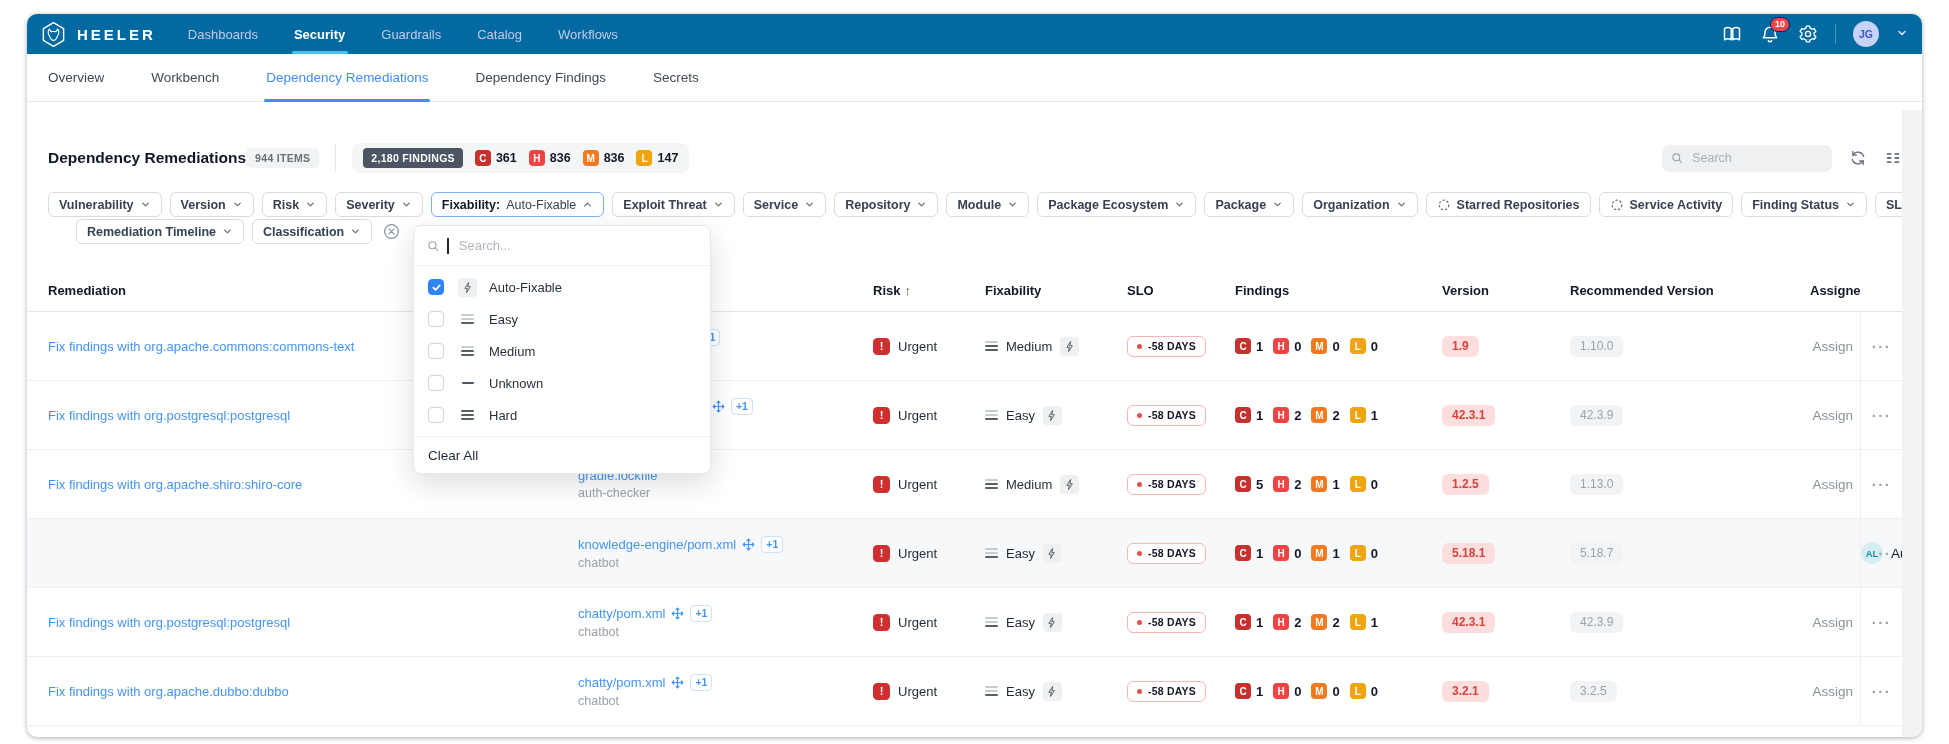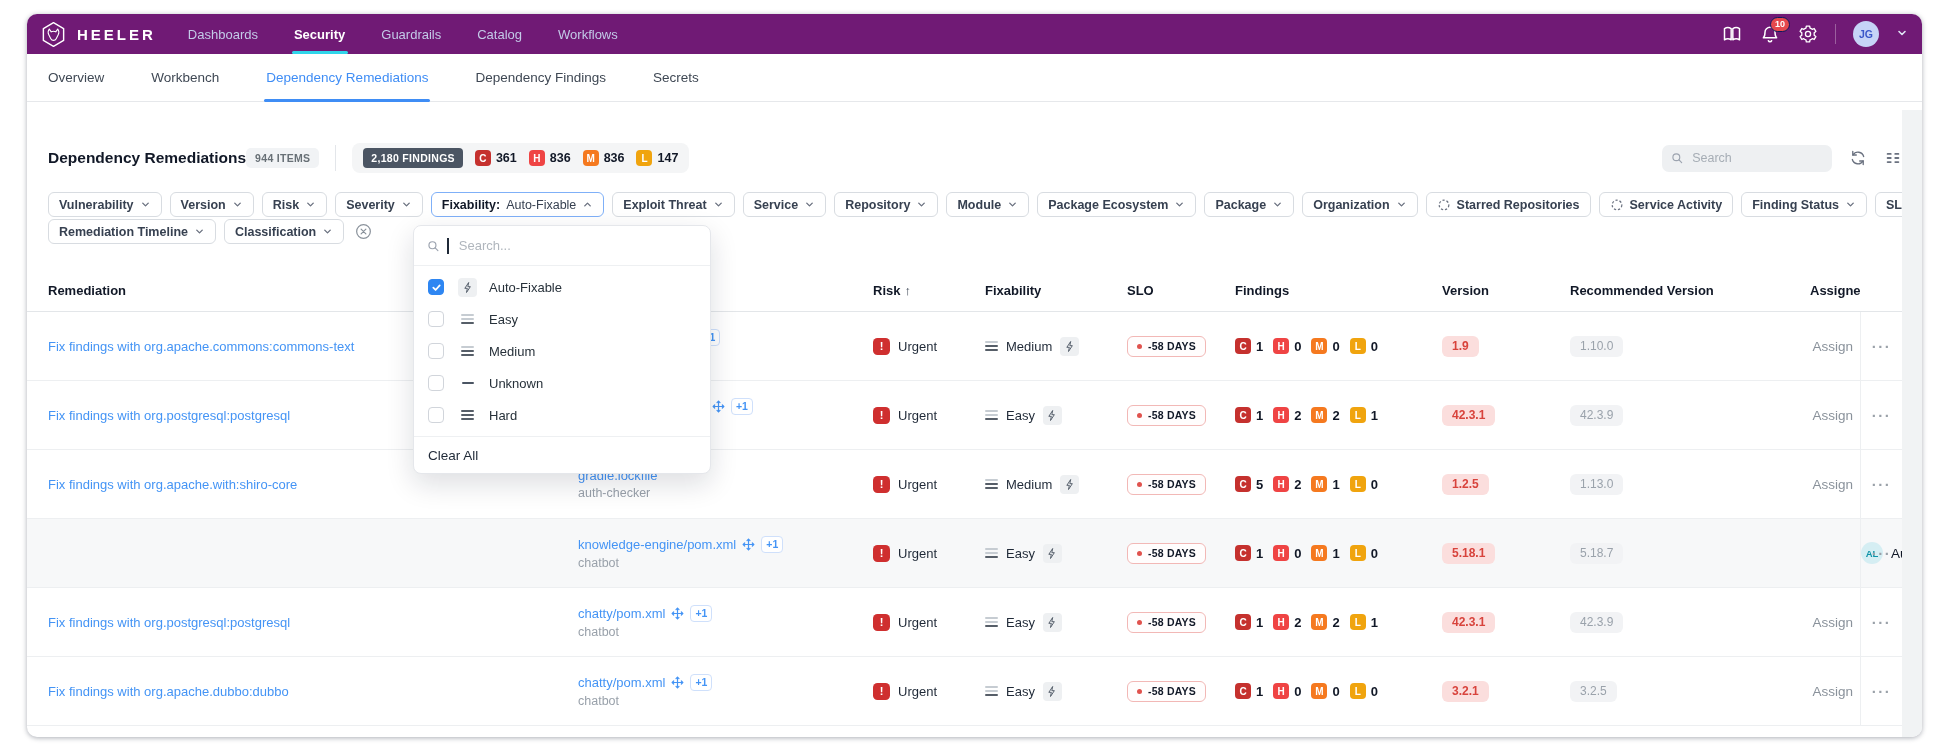--- a/index.html
+++ b/index.html
@@ -2,21 +2,21 @@
 <html><head>
 <meta charset="utf-8">
 <style>
   html,body{margin:0;padding:0;width:1949px;height:744px;overflow:hidden;background:#ffffff;
     font-family:"Liberation Sans", sans-serif;-webkit-font-smoothing:antialiased;}
   *{box-sizing:border-box;}
   .card{position:absolute;left:27px;top:14px;width:1895px;height:723px;background:#fff;
     border-radius:10px;box-shadow:0 1px 5px rgba(15,23,42,.35);overflow:hidden;}
 
   
-  .nav{position:absolute;left:0;top:0;width:100%;height:40px;background:#701a75;display:flex;
+  .nav{position:absolute;left:0;top:0;width:100%;height:40px;background:#0369a1;display:flex;
     align-items:center;padding:0 14px 0 13px;color:#fff;justify-content:flex-end;}
   .logo{width:27px;height:27px;display:flex;align-items:center;justify-content:center;margin-right:10px;}
   .brand-name{font-size:15px;font-weight:700;letter-spacing:3px;color:#fff;}
   .nav-items{display:flex;align-items:center;height:100%;margin-left:32px;gap:36px;}
   .nav-item{position:relative;height:100%;display:flex;align-items:center;font-size:13px;
     color:#c3cae8;font-weight:500;cursor:default;}
   .nav-item.active{color:#fff;font-weight:700;}
   .nav-item .cyan-underline{position:absolute;bottom:0;left:50%;transform:translateX(-50%);
     width:56px;height:3.5px;border-radius:3px;background:#2fd5ea;}
   .nav-right{margin-left:auto;display:flex;align-items:center;gap:17px;}
@@ -56,21 +56,21 @@
     padding:0 9px;gap:7px;color:#9ca3af;}
   .searchbox input{border:none;outline:none;background:transparent;font-size:12.5px;width:100%;
     color:#374151;font-family:"Liberation Sans",sans-serif;}
   .searchbox input::placeholder{color:#a6adb5;}
   .tool-icon{width:18px;height:18px;color:#6b7280;display:flex;align-items:center;justify-content:center;}
   .tool-icon svg{width:18px;height:18px;}
 
   
   .filters{position:absolute;left:21px;display:flex;align-items:center;gap:8px;}
   .filters.row1{top:178px;}
-  .filters.row2{top:205px;}
+  .filters.row2{top:205px;margin-left:28px;}
   .pill{display:inline-flex;align-items:center;gap:6px;height:25px;padding:0 10px;border:1px solid #d8dce1;
     border-radius:6px;background:#fff;font-size:12.5px;font-weight:600;color:#374151;white-space:nowrap;cursor:default;}
   .pill .chev{color:#6b7280;display:flex;}
   .pill.active{border-color:#7fb0f8;}
   .pill.active .pill-label{font-weight:700;color:#111827;}
   .pill .pill-value{font-weight:400;color:#374151;}
   .pill .pill-icon{color:#6b7280;display:flex;}
   .clear-filters{width:19px;height:19px;color:#8b939c;display:flex;align-items:center;justify-content:center;margin-left:2px;}
 
   
@@ -572,21 +572,21 @@
         </div>
         <div class="cell assignee-cell" style="left: 1700px;">
           <span class="assign-link">Assign</span>
         </div>
         <div class="cell actions-cell">
           <span class="dots">···</span>
         </div>
       </div>
       <div class="trow">
         <div class="cell" style="left: 21px;">
-          <a class="link">Fix findings with org.apache.with:shiro-core</a>
+          <a class="link">Fix findings with org.apache.shiro:shiro-core</a>
         </div>
         <div class="cell loc-cell" style="left: 551px;">
           <div class="loc-line">
             <a class="link">gradle.lockfile</a>
           </div>
           <div class="service">auth-checker</div>
         </div>
         <div class="cell risk-cell" style="left: 846px;">
           <span class="risk-ico">!</span>
           <span class="risk-label">Urgent</span>

